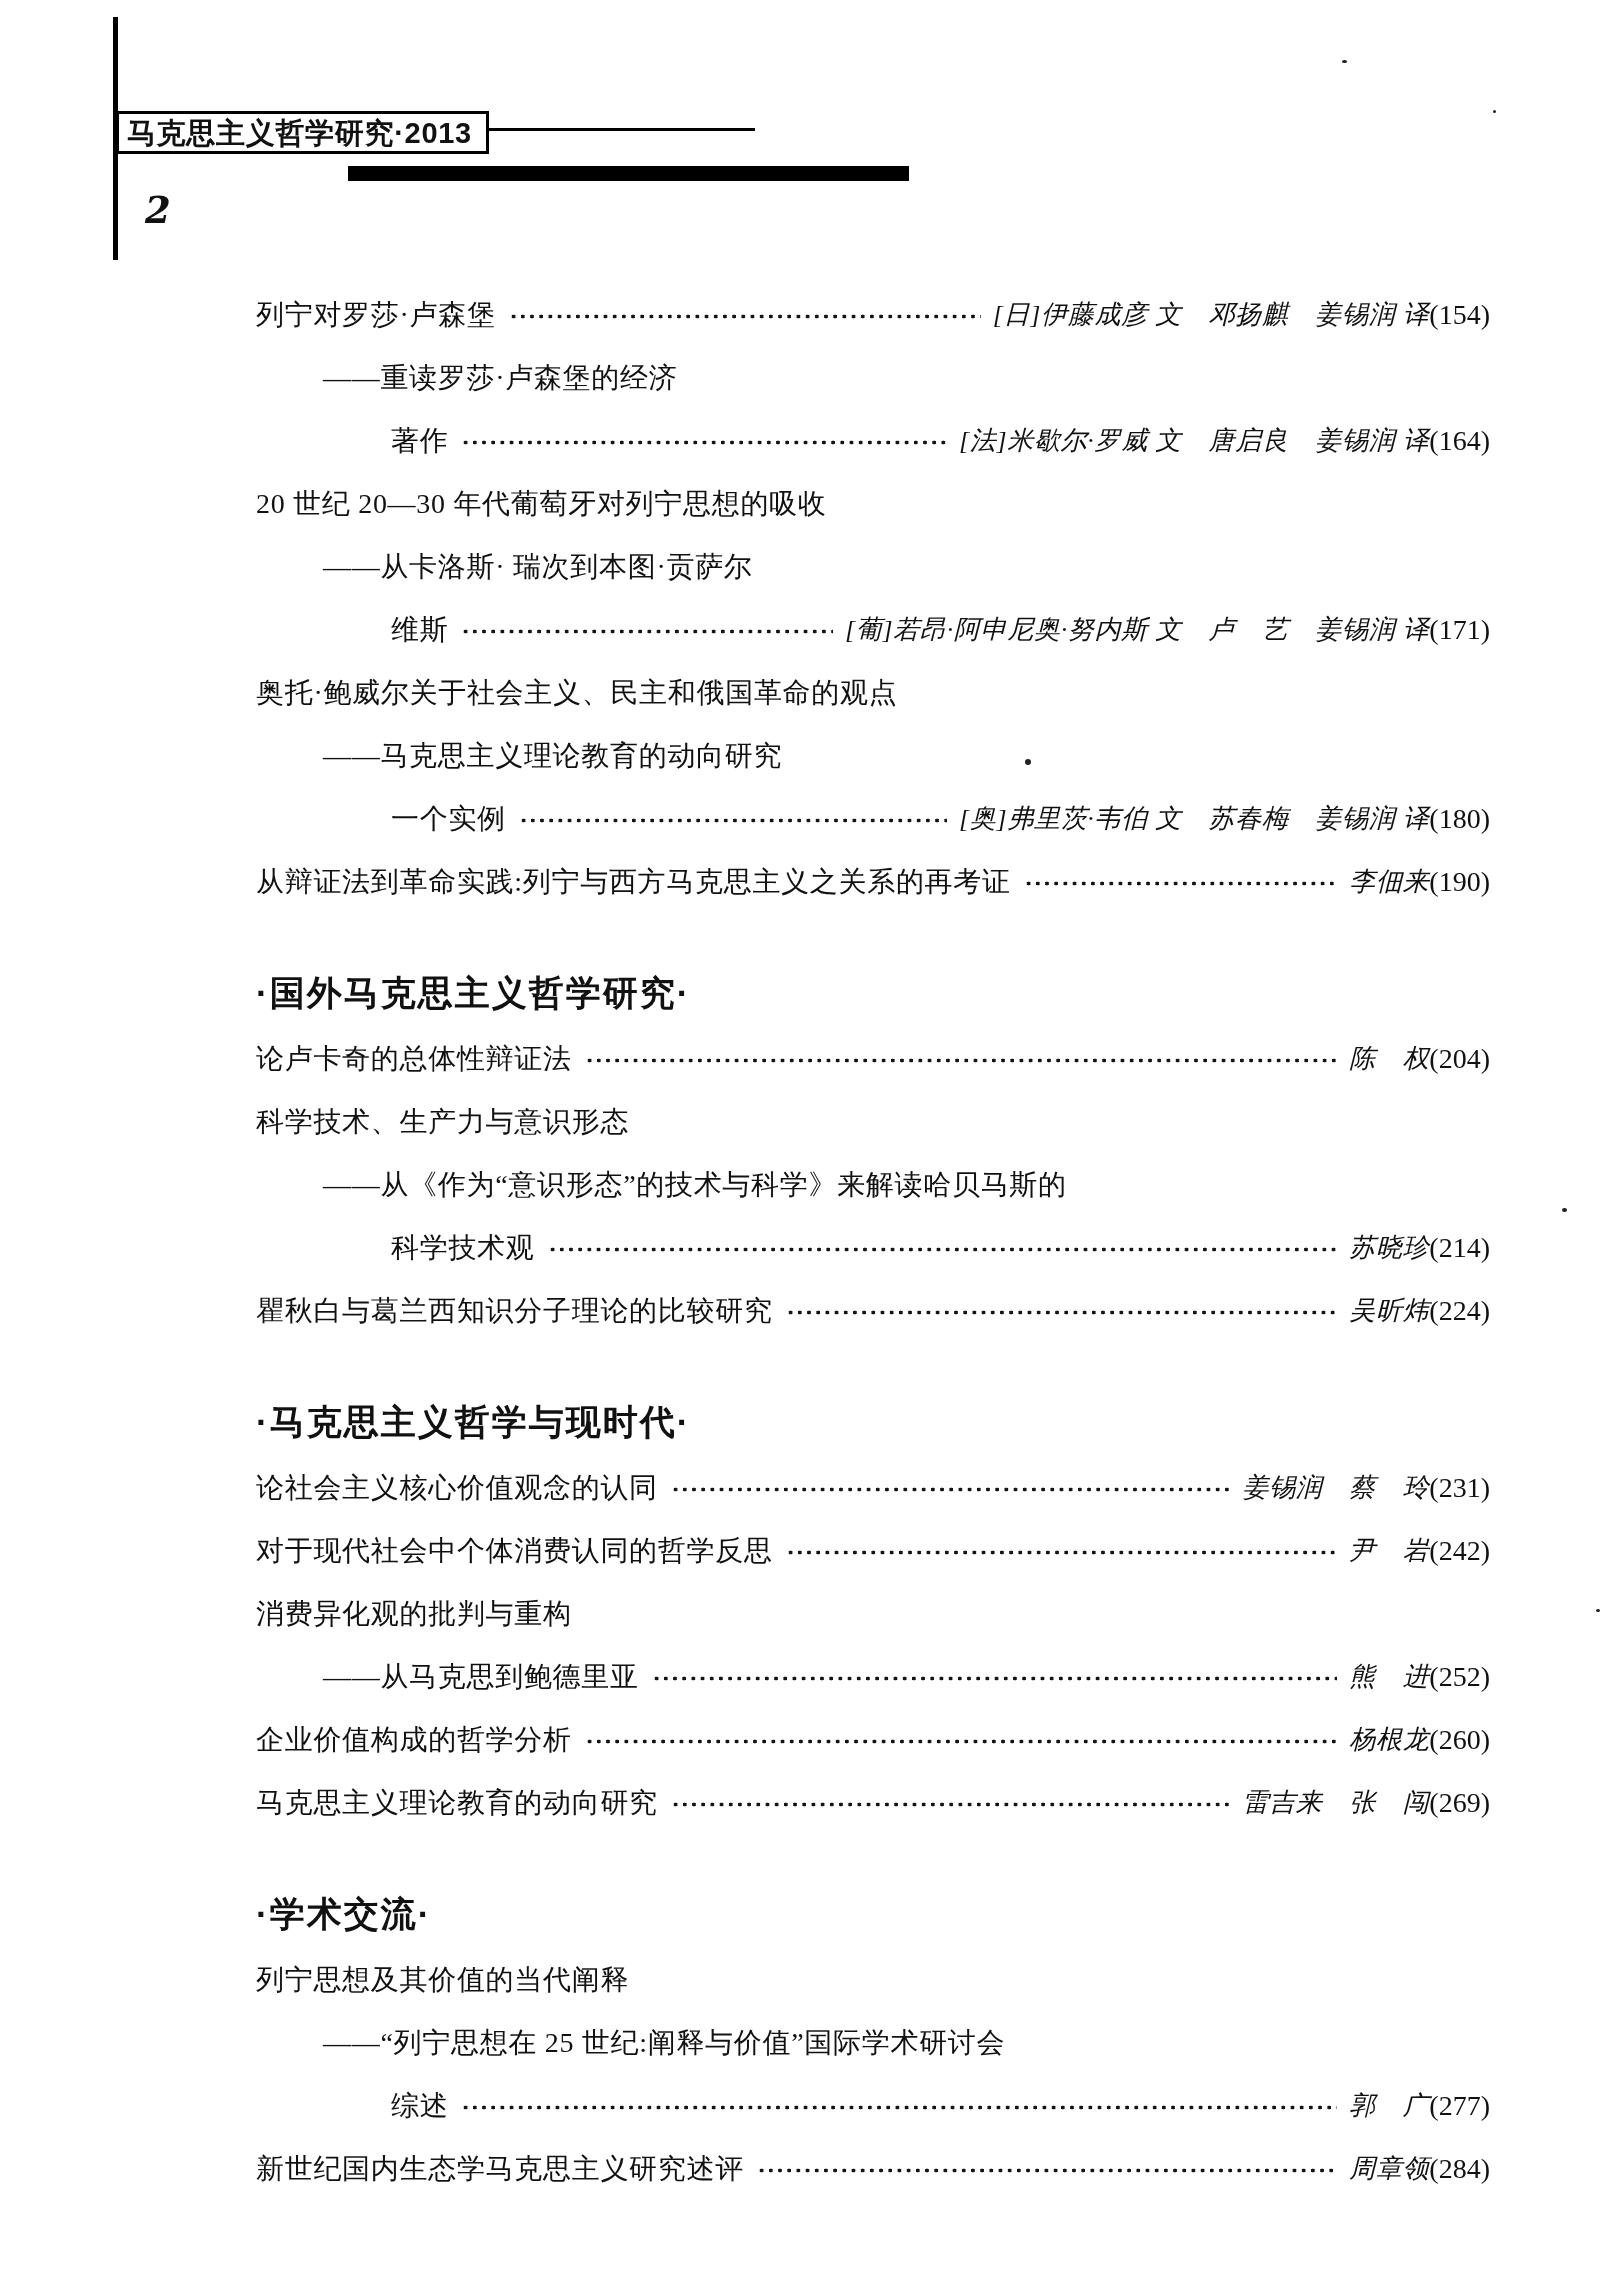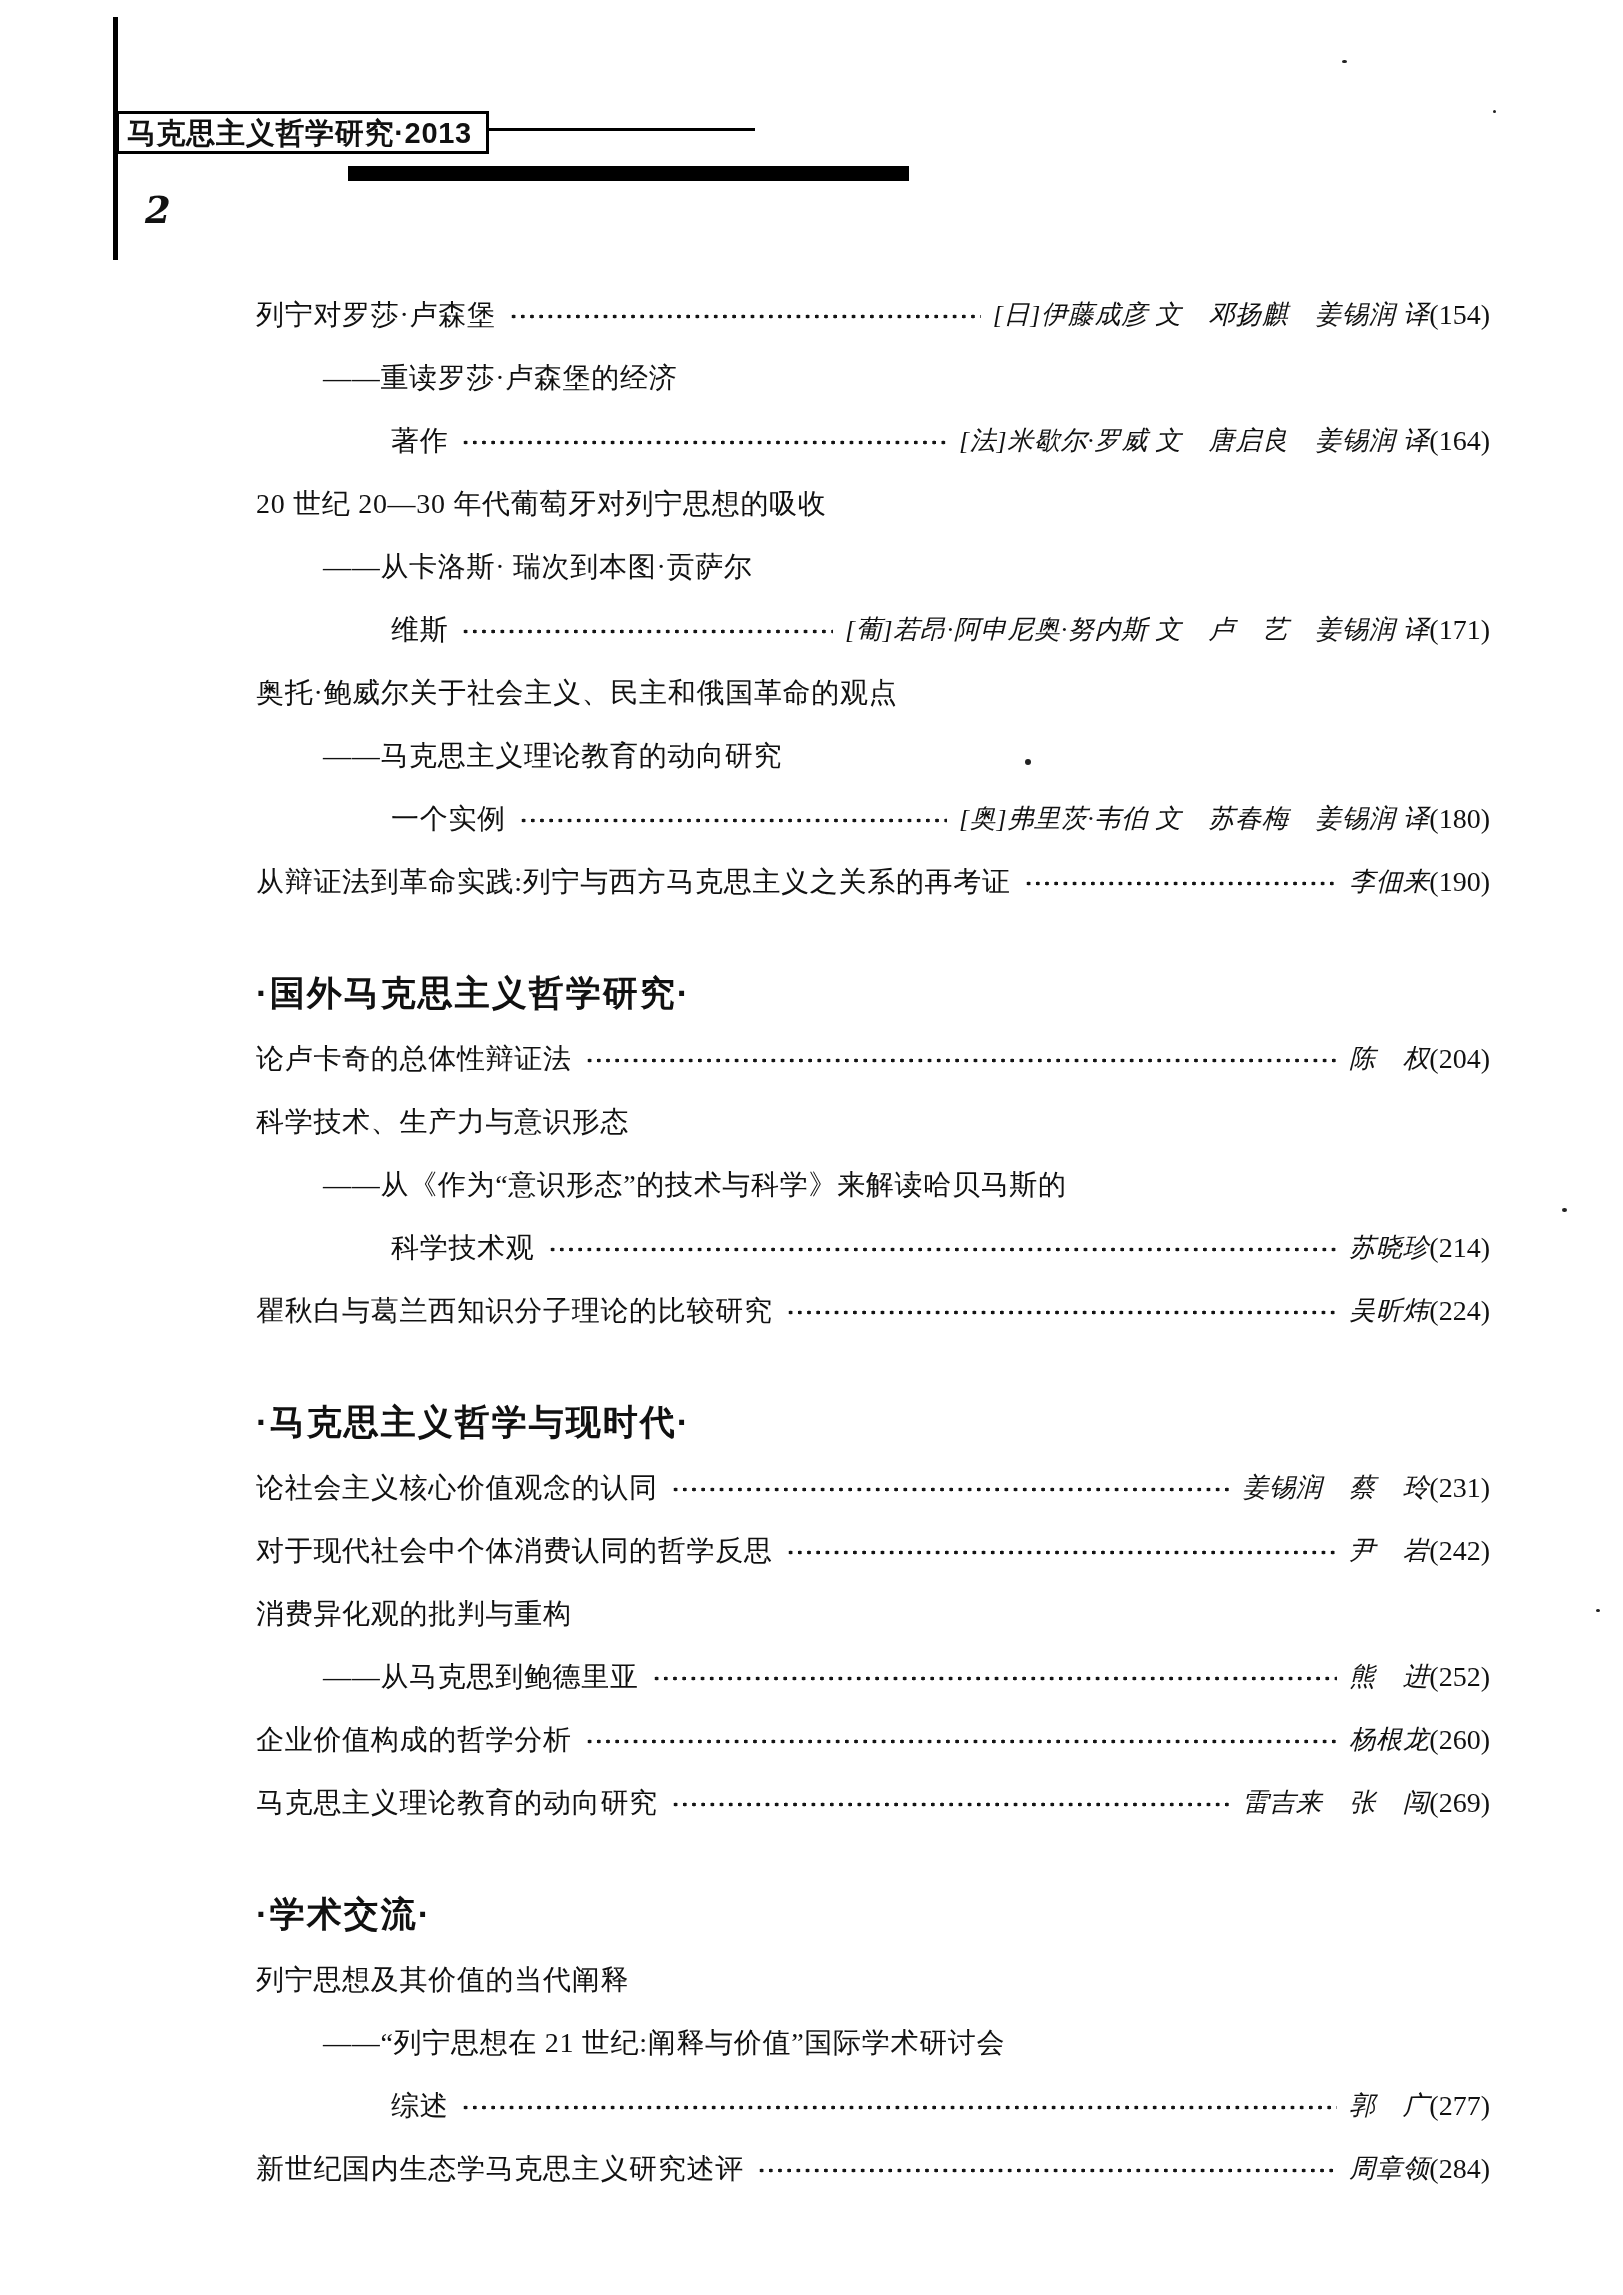--- a/index.html
+++ b/index.html
@@ -172,21 +172,21 @@
         <span class="entry-title">马克思主义理论教育的动向研究</span>
         <span class="dot-leader"></span>
         <span class="entry-authors">雷吉来　张　闯</span>
         <span class="entry-page">(269)</span>
       </div>
       <div class="toc-heading">·学术交流·</div>
       <div class="toc-line indent-0">
         <span class="entry-title">列宁思想及其价值的当代阐释</span>
       </div>
       <div class="toc-line indent-1">
-        <span class="entry-title">——“列宁思想在 21 世纪:阐释与价值”国际学术研讨会</span>
+        <span class="entry-title">——“列宁思想在 25 世纪:阐释与价值”国际学术研讨会</span>
       </div>
       <div class="toc-line indent-2">
         <span class="entry-title">综述</span>
         <span class="dot-leader"></span>
         <span class="entry-authors">郭　广</span>
         <span class="entry-page">(277)</span>
       </div>
       <div class="toc-line indent-0">
         <span class="entry-title">新世纪国内生态学马克思主义研究述评</span>
         <span class="dot-leader"></span>

